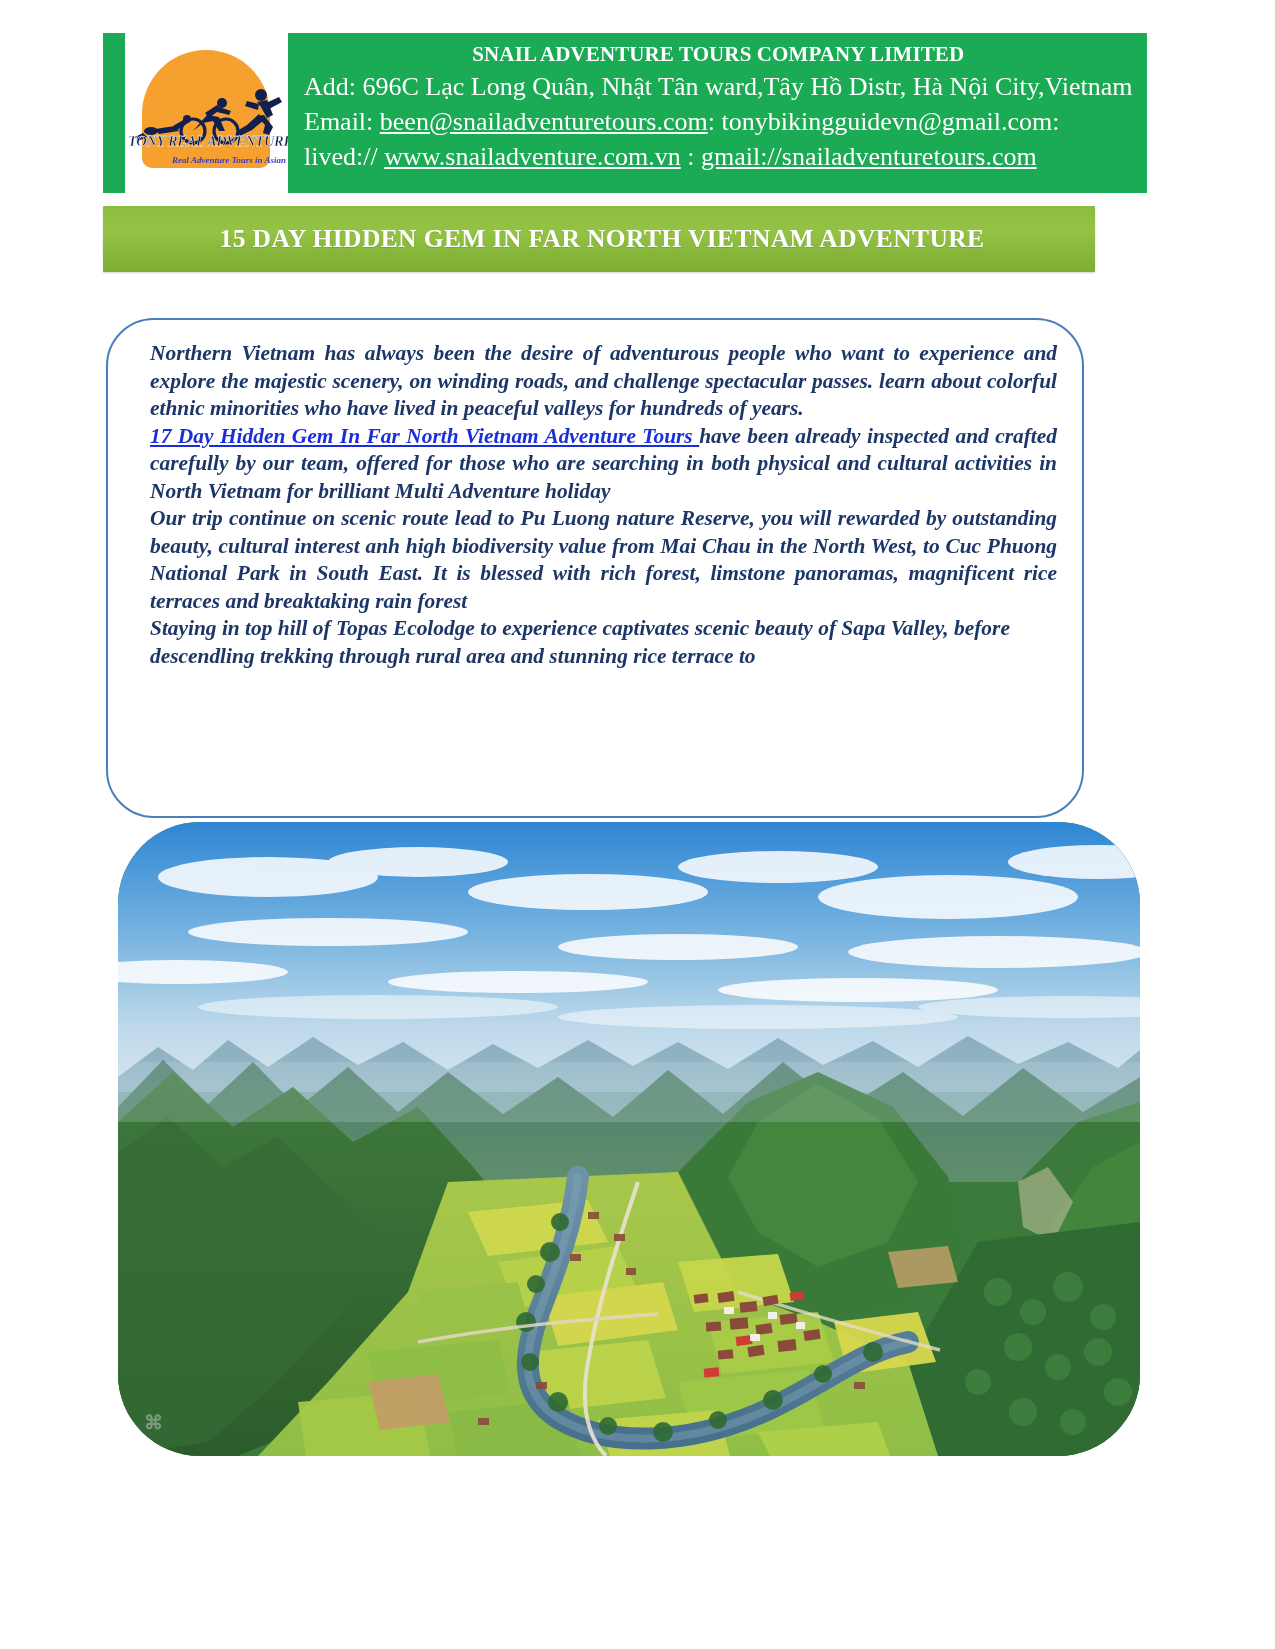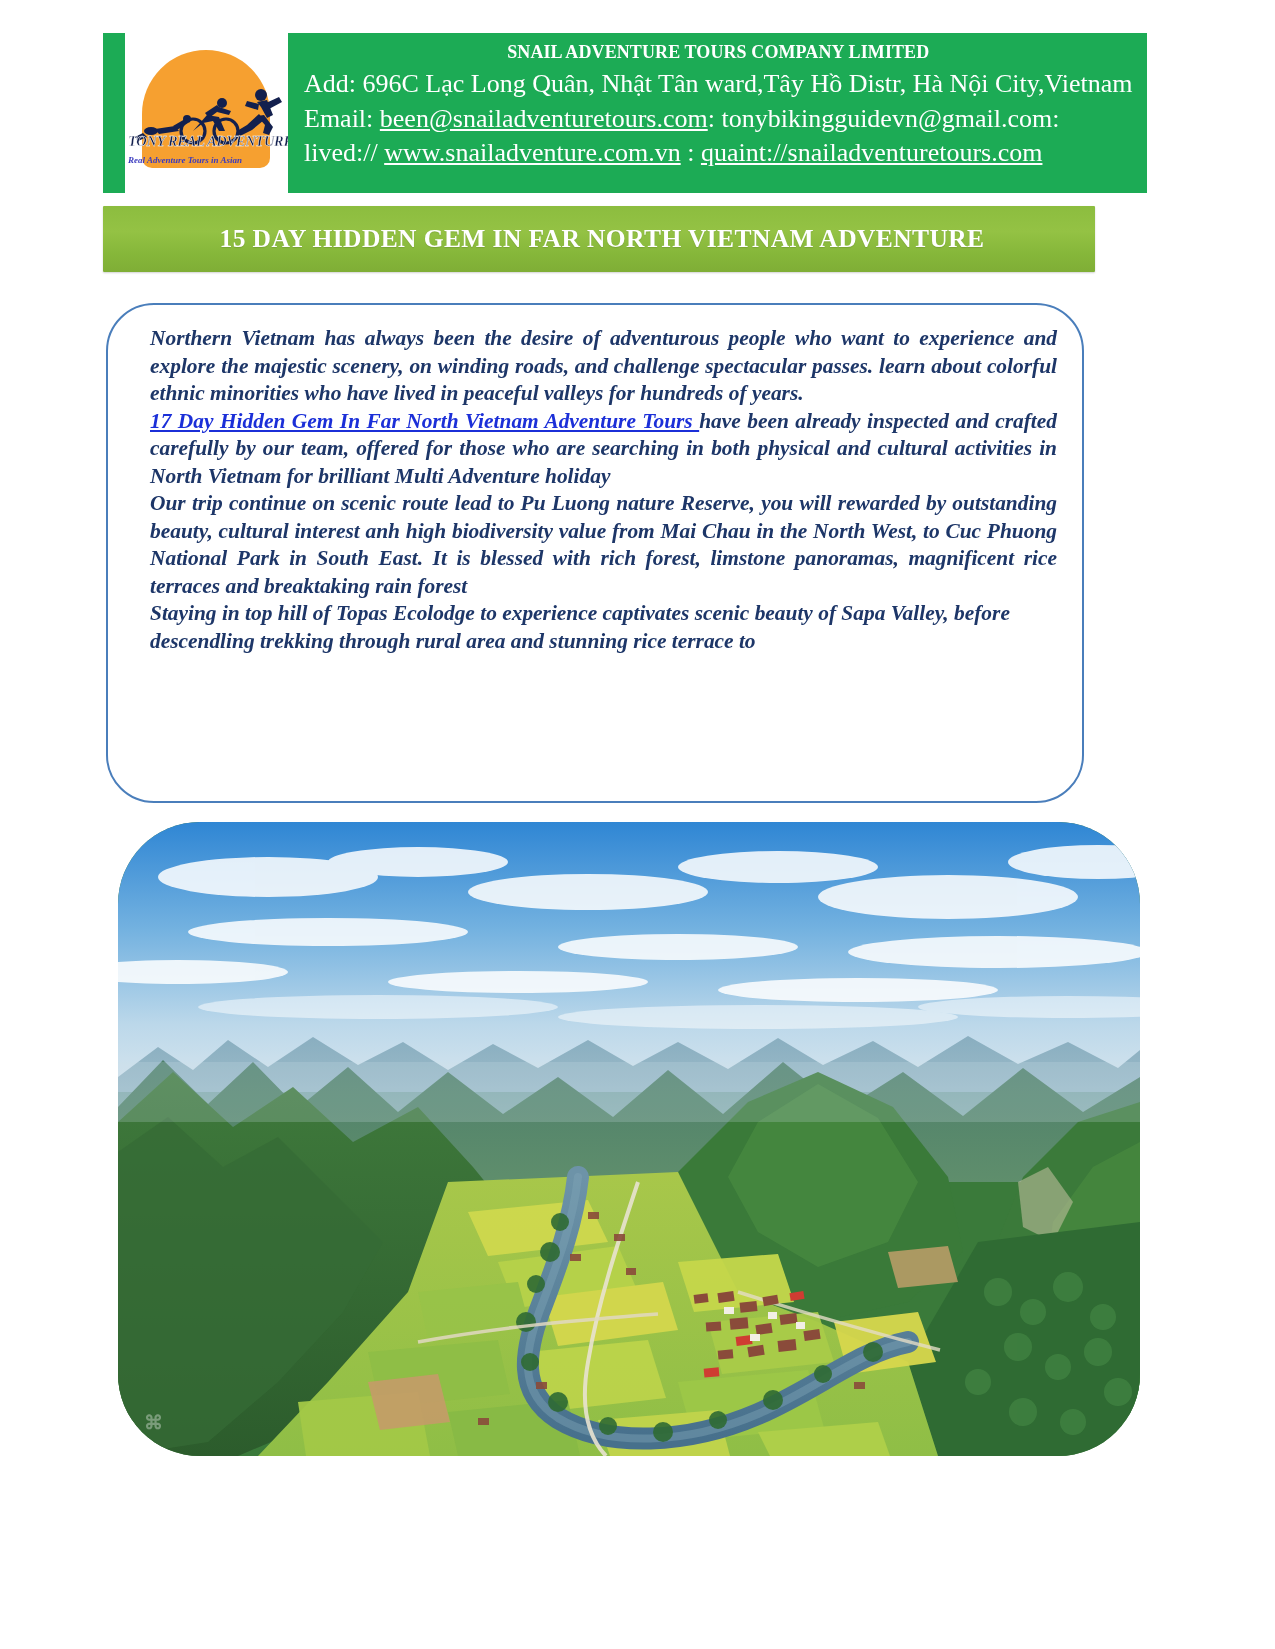--- a/index.html
+++ b/index.html
@@ -69,39 +69,39 @@
     letter-spacing: -0.3px;
     color: #13204e;
     -webkit-text-stroke: 0.4px #ffffff;
     white-space: nowrap;
   }
   .logo-tagline {
     position: absolute;
     left: 3px;
     top: 122px;
     width: 158px;
-    text-align: left;
+    text-align: right;
     font-family: "Liberation Serif", serif;
     font-weight: bold;
     font-style: italic;
     font-size: 9px;
     color: #3b3bbf;
     white-space: nowrap;
   }
   .header-info {
     flex: 1;
     background: #1cab55;
     color: #ffffff;
     padding: 6px 14px 4px 16px;
     box-sizing: border-box;
   }
   .company-name {
     text-align: center;
     font-weight: bold;
-    font-size: 18px;
+    font-size: 21px;
     letter-spacing: 0.1px;
     margin: 3px 0 4px 0;
     line-height: 1.15;
   }
   .info-line {
     font-size: 26px;
     line-height: 1.34;
     white-space: nowrap;
   }
   .info-link {
@@ -131,21 +131,21 @@
     letter-spacing: 0.4px;
     padding-left: 6px;
     box-sizing: border-box;
     text-shadow: 0 1px 1px rgba(0,0,0,0.12);
   }
 
   
   .text-box {
     position: absolute;
     left: 106px;
-    top: 303px;
+    top: 318px;
     width: 978px;
     height: 500px;
     border: 2.6px solid #4a7ebb;
     border-radius: 48px;
     box-sizing: border-box;
     padding: 20px 25px 10px 42px;
   }
   .para {
     color: #1d3668;
     font-weight: bold;
@@ -227,21 +227,21 @@
       </g>
     </svg>
     <div class="logo-wordmark">TONY REAL ADVENTURE TOURS</div>
     <div class="logo-tagline">Real Adventure Tours in Asian</div>
   </div>
 
   <div class="header-info">
     <div class="company-name">SNAIL ADVENTURE TOURS COMPANY LIMITED</div>
     <div class="info-line">Add: 696C Lạc Long Quân, Nhật Tân ward,Tây Hồ Distr, Hà Nội City,Vietnam</div>
     <div class="info-line"><span>Email:</span> <a class="info-link" href="#">been@snailadventuretours.com</a><span>: </span><span>tonybikingguidevn@gmail.com:</span></div>
-    <div class="info-line"><span>lived:// </span><a class="info-link" href="#">www.snailadventure.com.vn</a><span> : </span><a class="info-link" href="#">quaint://snailadventuretours.com</a></div>
+    <div class="info-line"><span>lived:// </span><a class="info-link" href="#">www.snailadventure.com.vn</a><span> : </span><a class="info-link" href="#">gmail://snailadventuretours.com</a></div>
   </div>
 </div>
 
 <div class="title-banner">
   <div class="title-text">15 DAY HIDDEN GEM IN FAR NORTH VIETNAM ADVENTURE</div>
 </div>
 
 <div class="text-box">
   <p class="para">Northern Vietnam has always been the desire of adventurous people who want to experience and explore the majestic scenery, on winding roads,  and challenge spectacular passes. learn about colorful ethnic minorities who have lived in peaceful valleys for hundreds of years.</p>
   <p class="para"><a class="inline-link" href="#">17 Day Hidden Gem In Far North Vietnam Adventure Tours </a><span> have been already inspected and crafted carefully by our team, offered  for those who are  searching  in both  physical and cultural activities in North Vietnam for brilliant Multi Adventure holiday</span></p>

